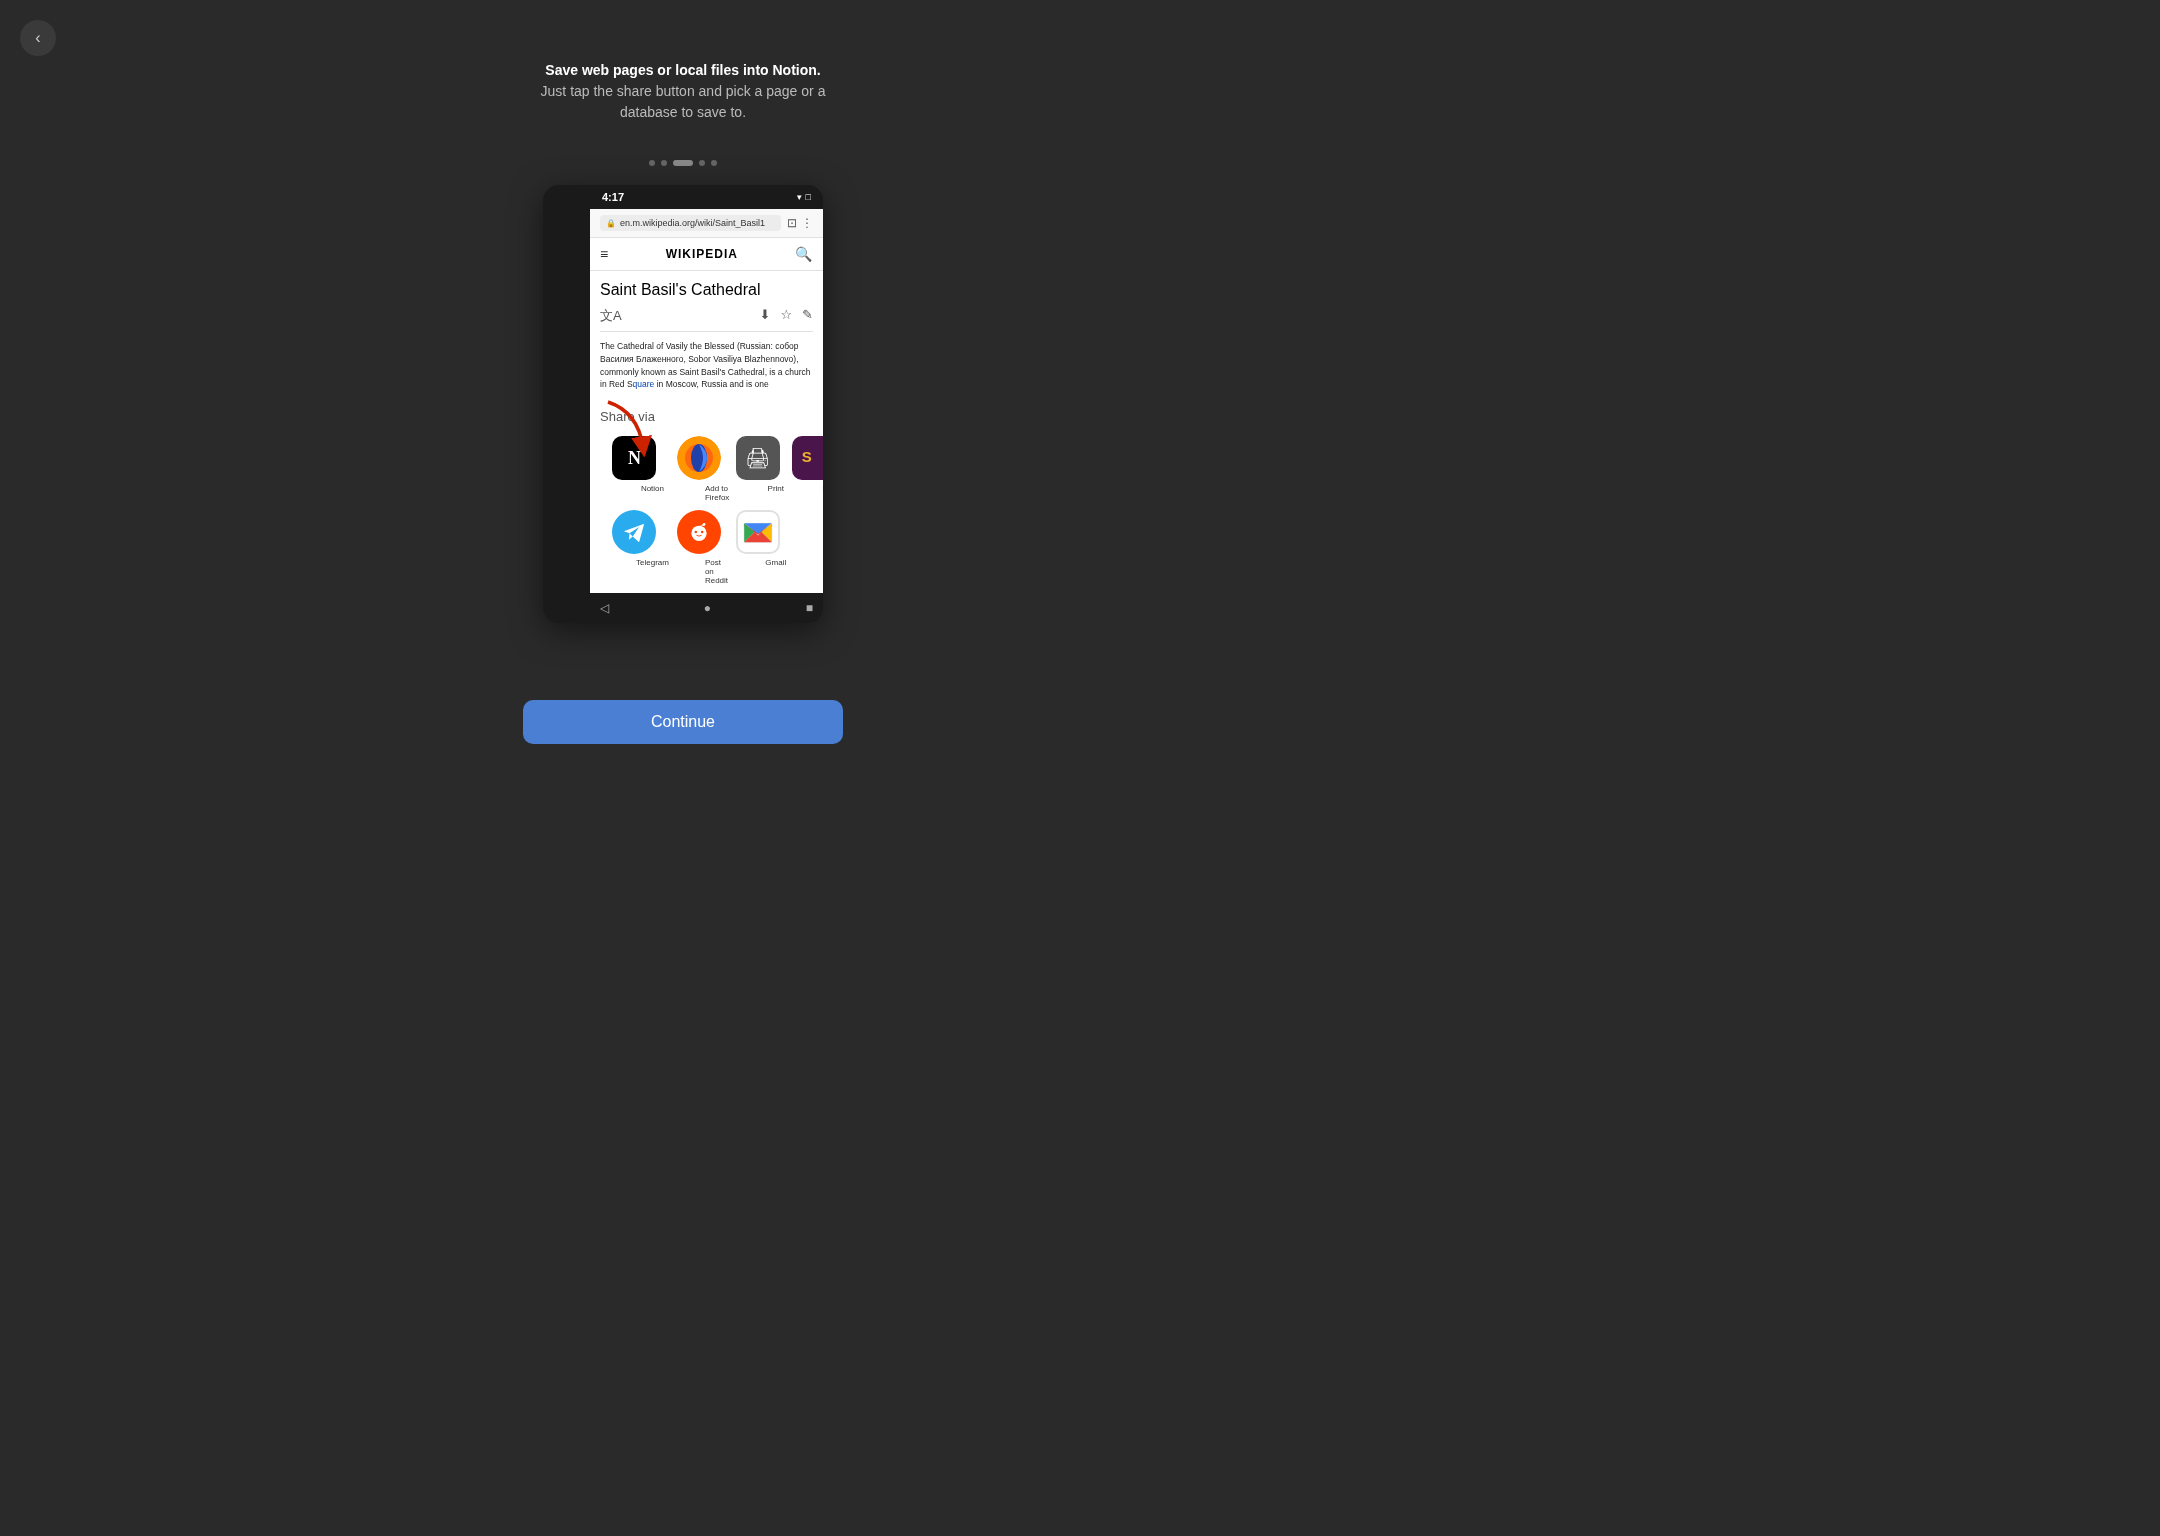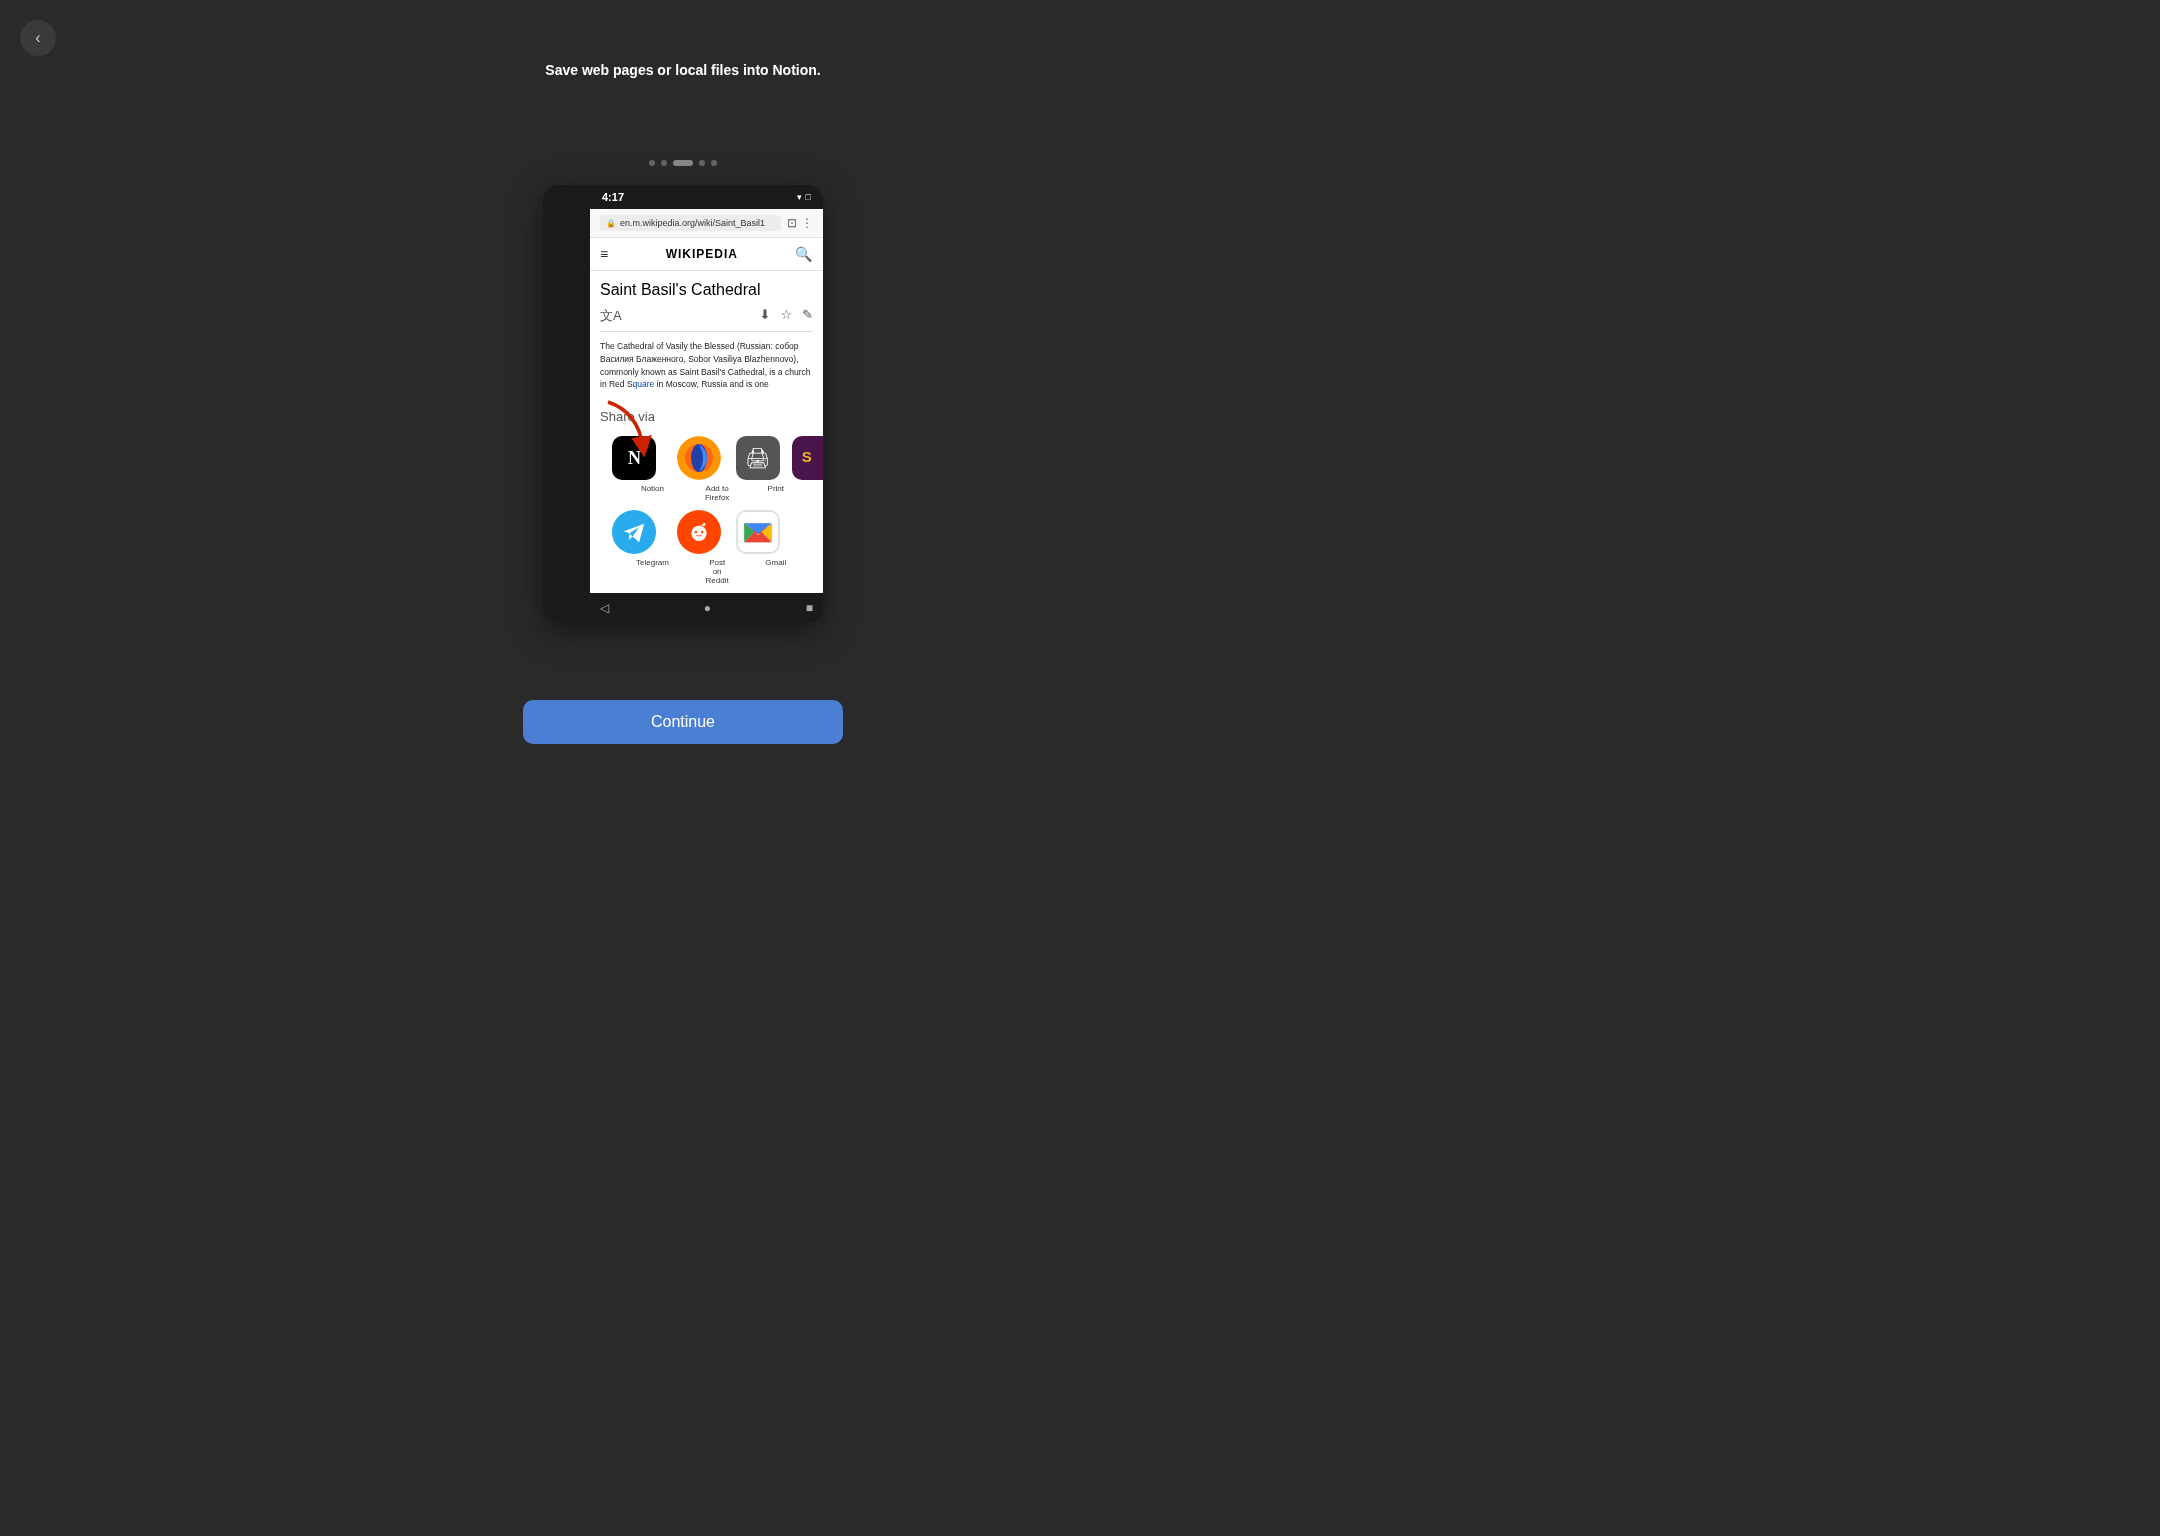--- a/index.html
+++ b/index.html
@@ -249,21 +249,20 @@
     .share-item {
       display: flex;
       flex-direction: column;
       align-items: center;
       gap: 4px;
     }
 
     .share-label {
       font-size: 8px;
       color: #333;
-      text-align: center;
       margin-left: 36px;
     }
 
     
     .notion-icon {
       background: #000;
       color: #fff;
       font-weight: 700;
       font-size: 18px;
       font-family: Georgia, serif;
@@ -375,20 +374,21 @@
   </style>
 </head>
 <body>
 
 <button class="back-btn">
   <span>‹</span>
 </button>
 
 <div class="header-text">
   <p class="title">Save web pages or local files into Notion.</p>
+  <p class="subtitle">Just tap the share button and pick a page or a database to save to.</p>
 </div>
 
 <div class="progress-dots progress-top">
   <div class="dot"></div>
   <div class="dot"></div>
   <div class="dot active"></div>
   <div class="dot"></div>
   <div class="dot"></div>
 </div>
 

